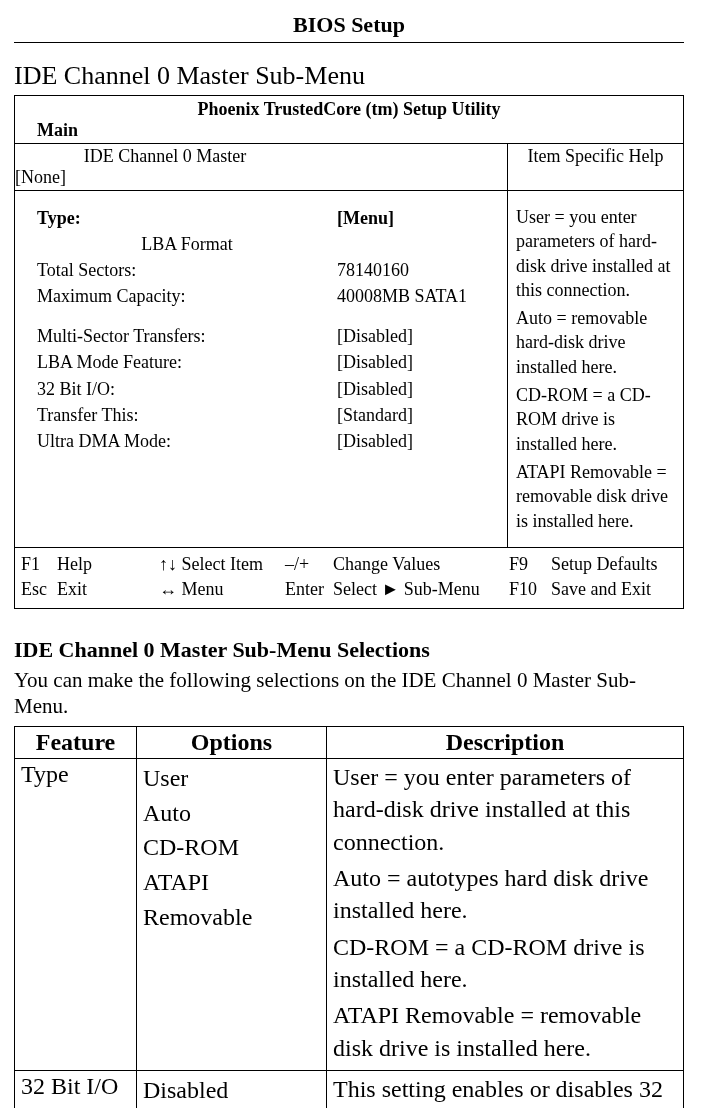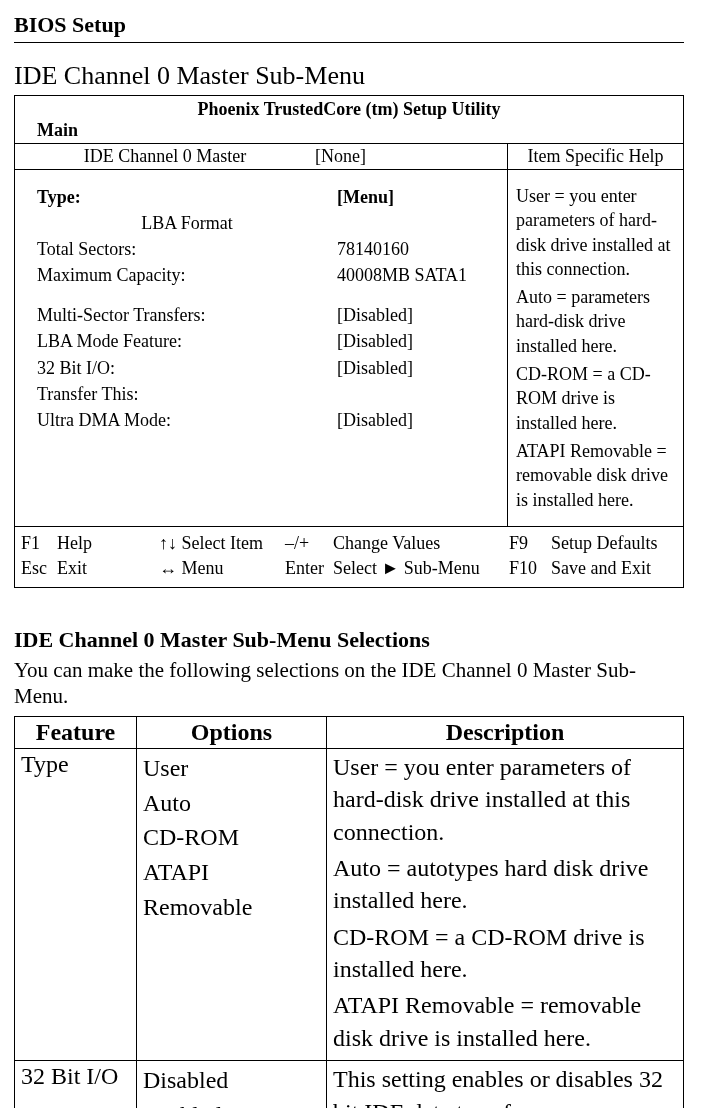--- a/index.html
+++ b/index.html
@@ -9,36 +9,36 @@
     background: #fff;
     color: #000;
     width: 704px;
   }
   .page {
     padding: 12px 20px 8px 14px;
     box-sizing: border-box;
   }
   .running-head {
     display: flex;
-    justify-content: flex-start;
+    justify-content: center;
     font-weight: bold;
     font-size: 22px;
     border-bottom: 1.5px solid #000;
     padding-bottom: 4px;
     margin-bottom: 18px;
   }
   h1.section-title {
     font-size: 26px;
     font-weight: normal;
     margin: 0 0 4px 0;
   }
   h2.section-title {
     font-size: 22px;
     font-weight: bold;
-    margin: 39px 0 4px 0;
+    margin: 28px 0 4px 0;
   }
   p.intro {
     font-size: 21px;
     margin: 2px 0 6px 0;
     line-height: 1.25;
   }
 
   
   .bios-box {
     border: 1px solid #000;
@@ -55,20 +55,21 @@
   }
   .bios-subhead {
     display: flex;
     border-top: 1px solid #000;
     border-bottom: 1px solid #000;
   }
   .bios-subhead .left {
     width: 492px;
     display: flex;
     padding: 2px 0 2px 0;
+    flex-direction: column;
   }
   .bios-subhead .left .lbl { width: 300px; text-align: center; }
   .bios-subhead .left .val { flex: 1; }
   .bios-subhead .right {
     flex: 1;
     border-left: 1px solid #000;
     text-align: center;
     padding: 2px 4px;
   }
   .bios-body {
@@ -196,29 +197,30 @@
         <div class="brow">
           <div class="k">LBA Mode Feature:</div>
           <div class="v">[Disabled]</div>
         </div>
         <div class="brow">
           <div class="k">32 Bit I/O:</div>
           <div class="v">[Disabled]</div>
         </div>
         <div class="brow">
           <div class="k">Transfer This:</div>
+          <div class="v">[Standard]</div>
         </div>
         <div class="brow">
           <div class="k">Ultra DMA Mode:</div>
           <div class="v">[Disabled]</div>
         </div>
       </div>
       <div class="bios-right">
         <p>User = you enter parameters of hard-disk drive installed at this connection.</p>
-        <p>Auto = parameters hard-disk drive installed here.</p>
+        <p>Auto = removable hard-disk drive installed here.</p>
         <p>CD-ROM = a CD-ROM drive is installed here.</p>
         <p>ATAPI Removable = removable disk drive is installed here.</p>
       </div>
     </div>
 
     <div class="bios-keys">
       <div class="krow">
         <span class="kc1">F1</span>
         <span class="kc2">Help</span>
         <span class="kc3">↑↓ Select Item</span>

